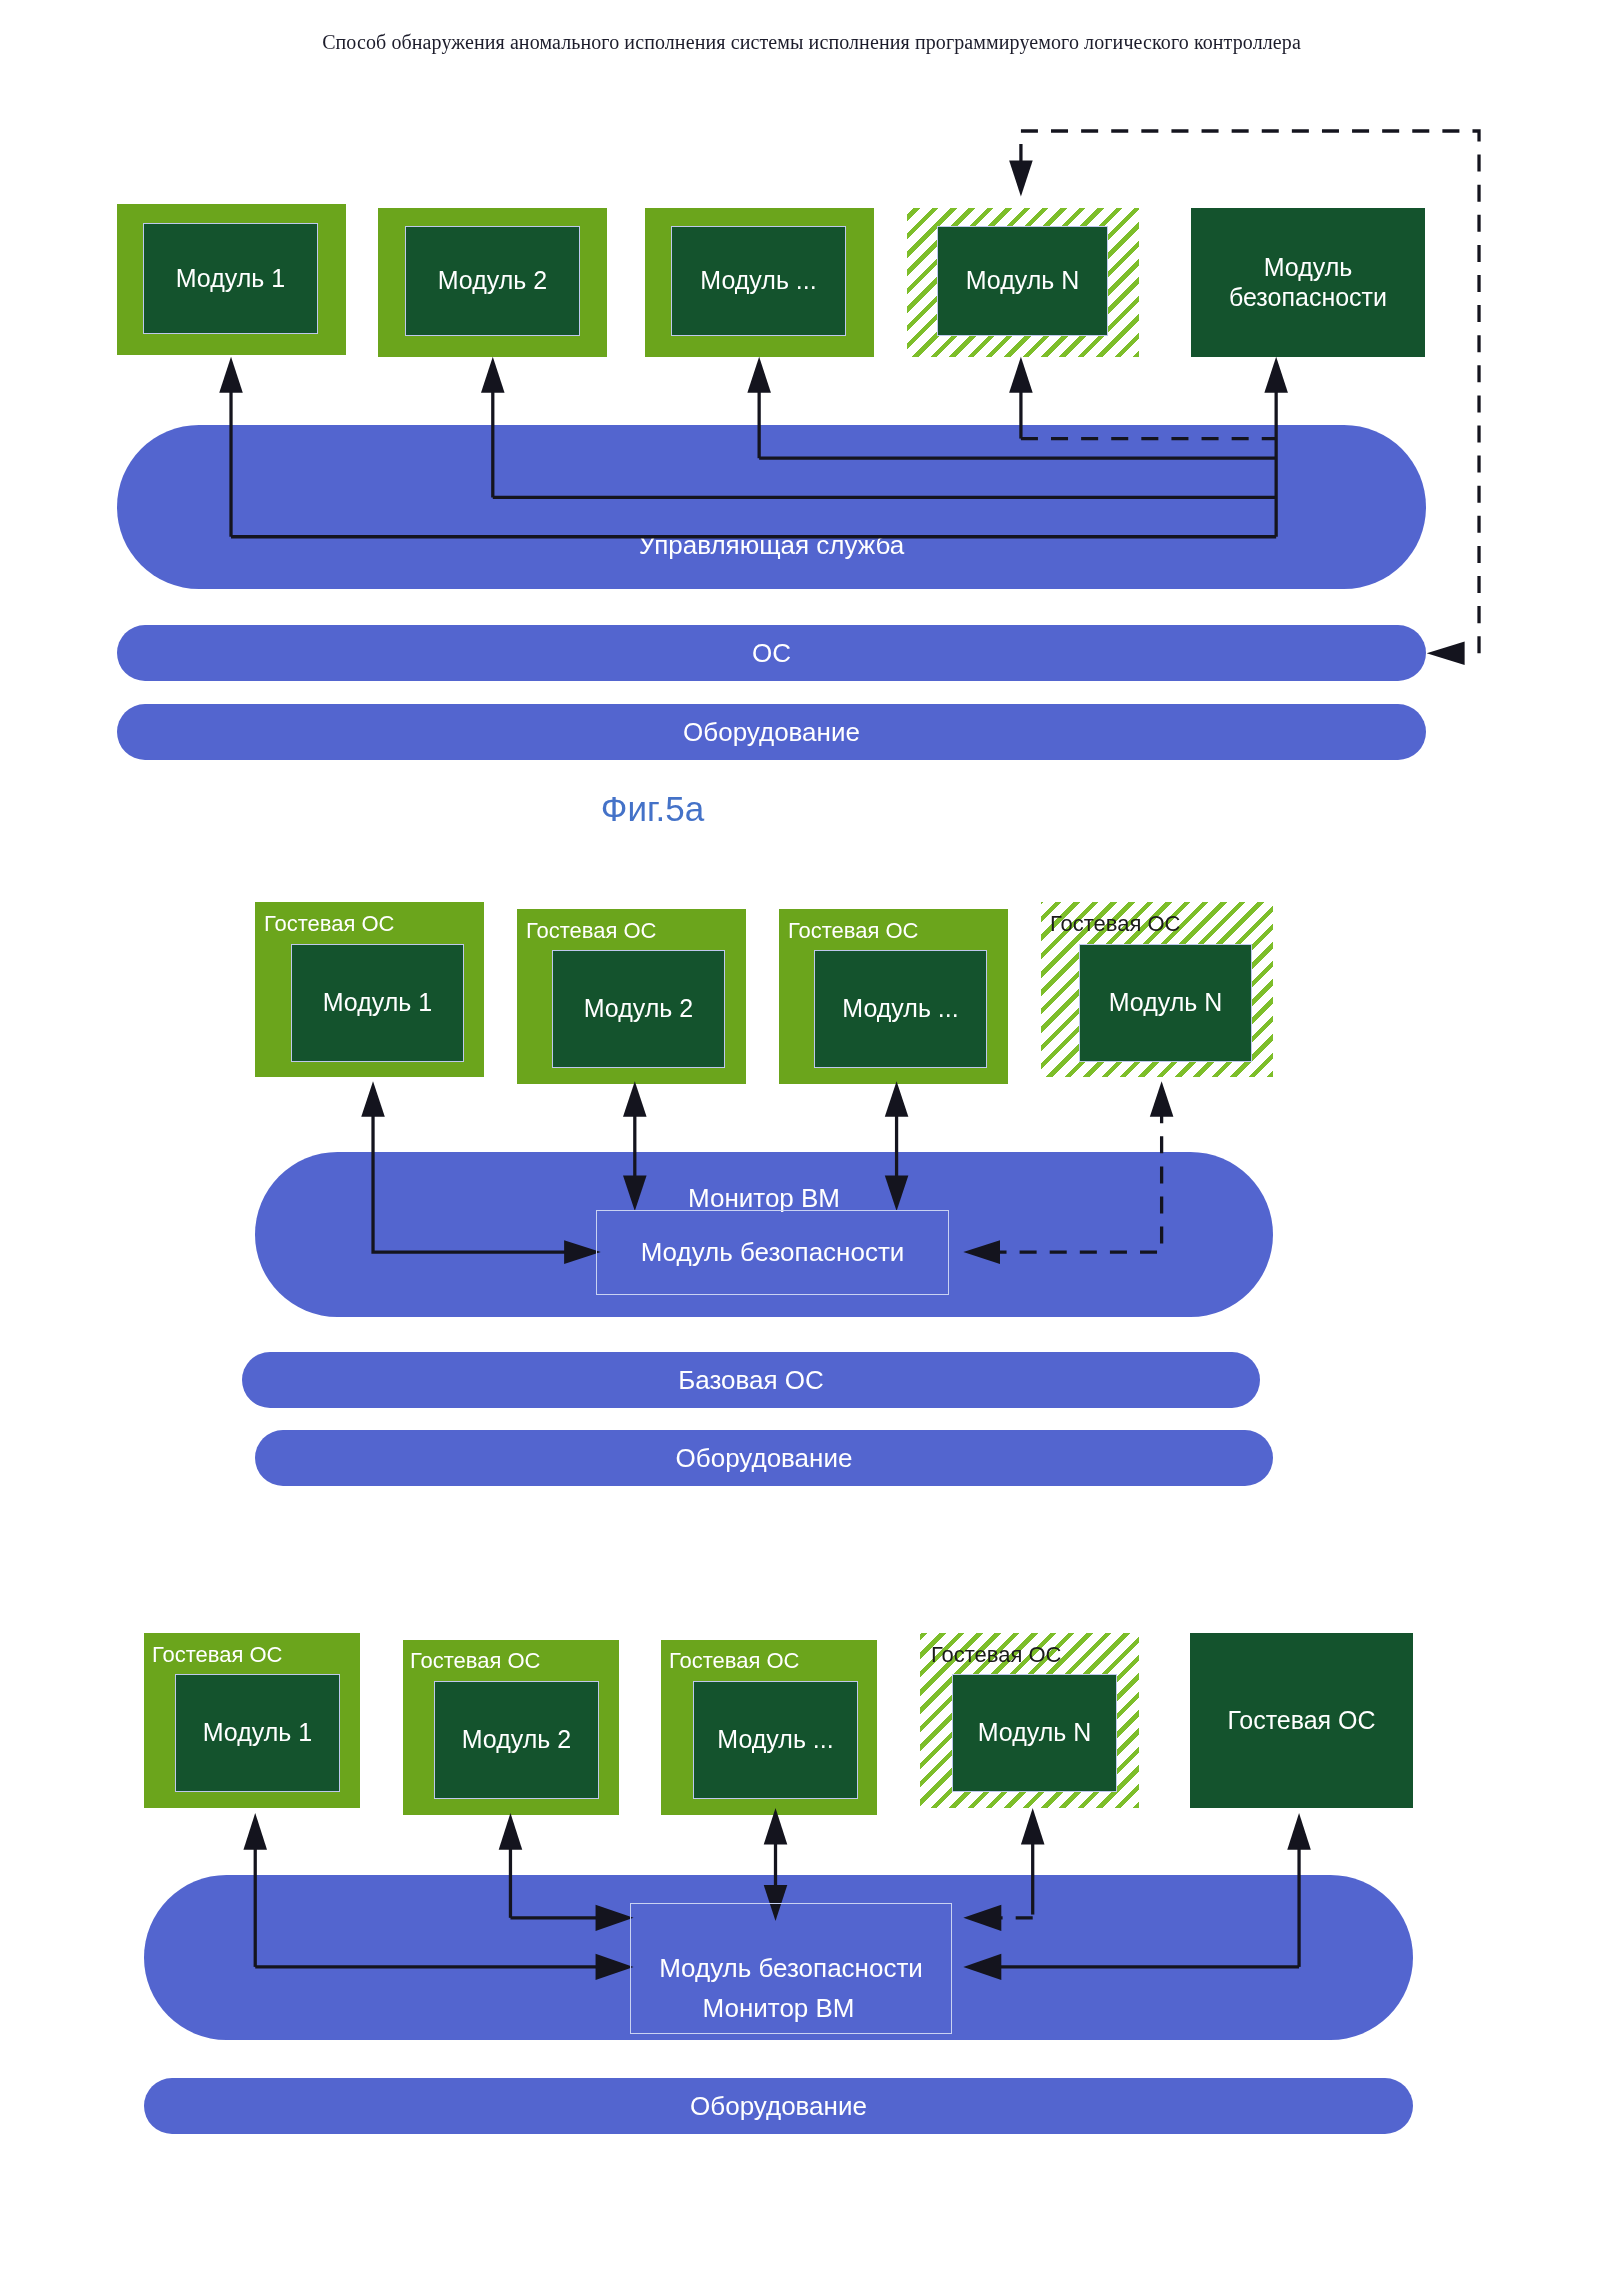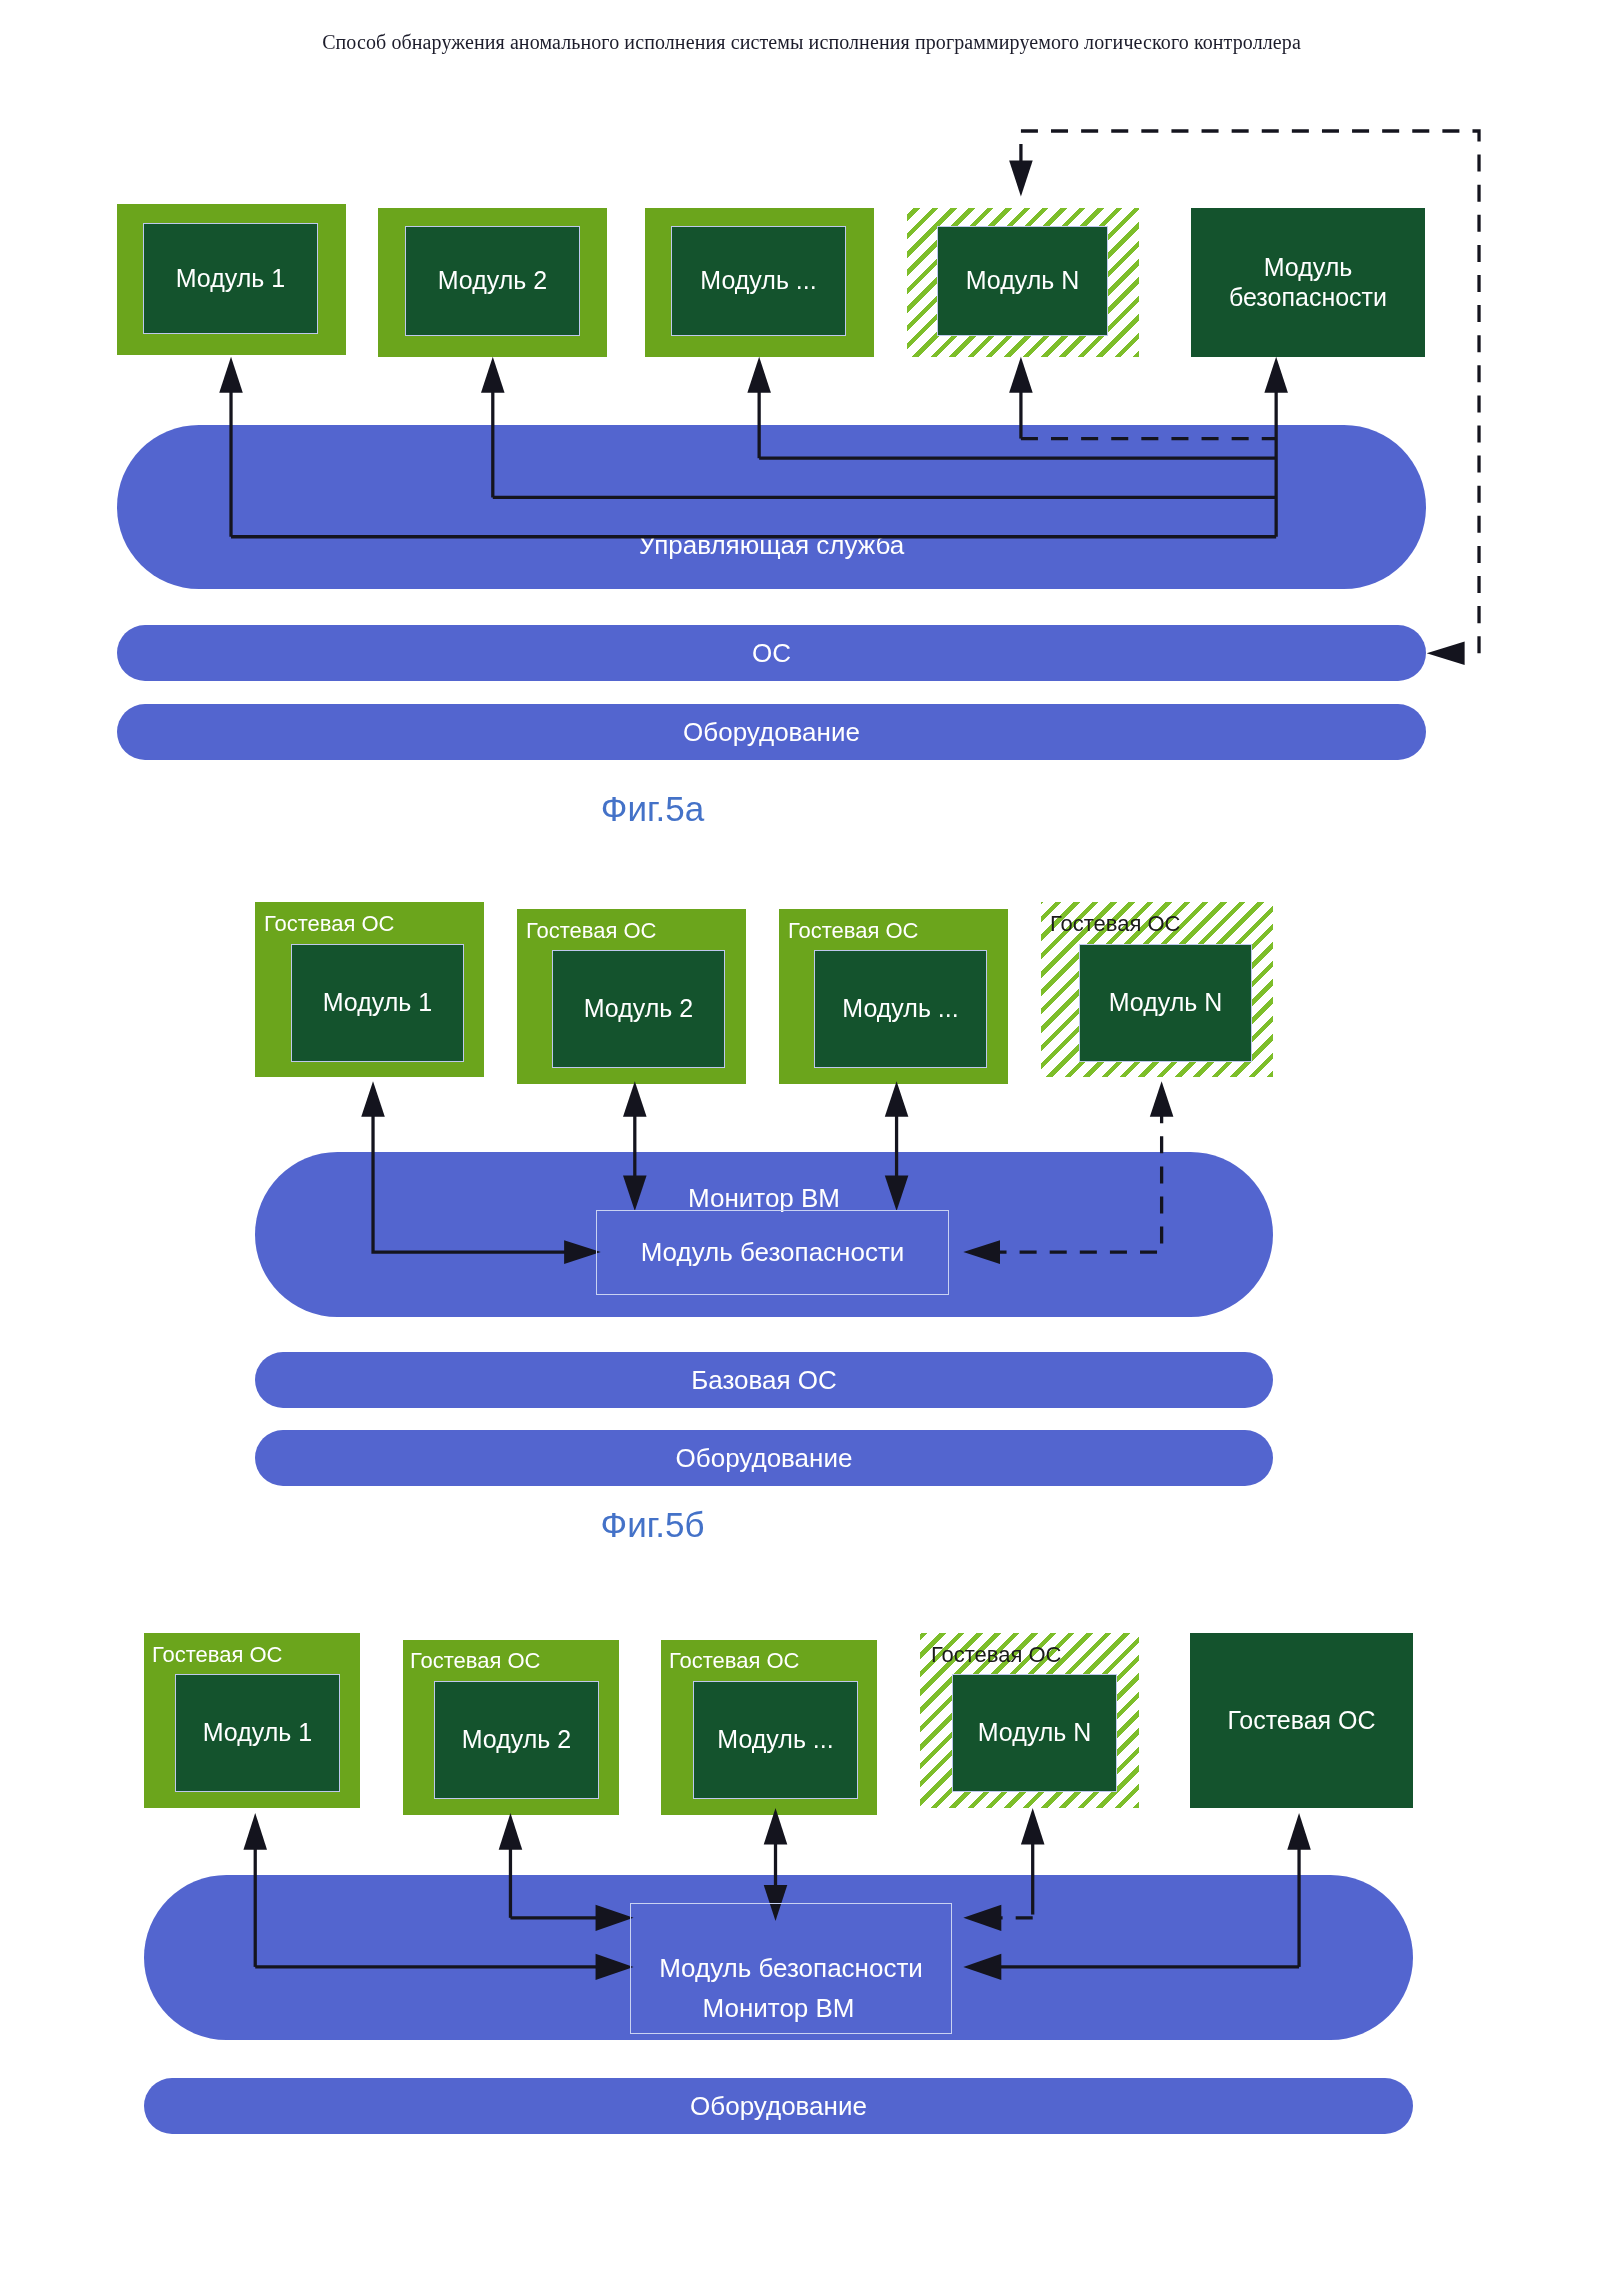--- a/index.html
+++ b/index.html
@@ -173,21 +173,21 @@
 
     <div class="gbox hatch" style="left:1041px;top:902px;width:232px;height:175px;"></div>
     <div class="glabel dark" style="left:1050px;top:911px;">Гостевая ОС</div>
     <div class="bbox" style="left:1079px;top:944px;width:173px;height:118px;">Модуль N</div>
 
     <div class="pill" style="left:255px;top:1152px;width:1018px;height:165px;">
       <span class="pill-label" style="top:31px;">Монитор ВМ</span>
     </div>
     <div class="secbox" style="left:596px;top:1210px;width:353px;height:85px;">Модуль безопасности</div>
 
-    <div class="pill" style="left:255px;top:1352px;width:1018px;height:56px;">
+    <div class="pill" style="left:242px;top:1352px;width:1018px;height:56px;">
       <span class="pill-label">Базовая ОС</span>
     </div>
     <div class="pill" style="left:255px;top:1430px;width:1018px;height:56px;">
       <span class="pill-label">Оборудование</span>
     </div>
 
     <svg class="wires" width="1623" height="1571" viewBox="0 0 2480 2400">
 
       <polyline points="570,1680 570,1913 890,1913"></polyline>
       <polygon class="head" points="570,1652 552,1706 588,1706"></polygon>
@@ -199,21 +199,20 @@
 
       <polyline points="1370,1680 1370,1822"></polyline>
       <polygon class="head" points="1370,1652 1352,1706 1388,1706"></polygon>
       <polygon class="head" points="1370,1850 1352,1796 1388,1796"></polygon>
 
       <polyline class="dash" points="1775,1690 1775,1913 1500,1913"></polyline>
       <polygon class="head" points="1775,1652 1757,1706 1793,1706"></polygon>
       <polygon class="head" points="1472,1913 1528,1895 1528,1931"></polygon>
     </svg>
 
-    <div class="caption" style="top:1505px;">Фиг.5б</div>
   </div>
 
   <div class="fig" style="top:0;height:2265px;">
 
     <div class="gbox" style="left:144px;top:1633px;width:216px;height:175px;"></div>
     <div class="glabel" style="left:152px;top:1642px;">Гостевая ОС</div>
     <div class="bbox" style="left:175px;top:1674px;width:165px;height:118px;">Модуль 1</div>
 
     <div class="gbox" style="left:403px;top:1640px;width:216px;height:175px;"></div>
     <div class="glabel" style="left:410px;top:1648px;">Гостевая ОС</div>

